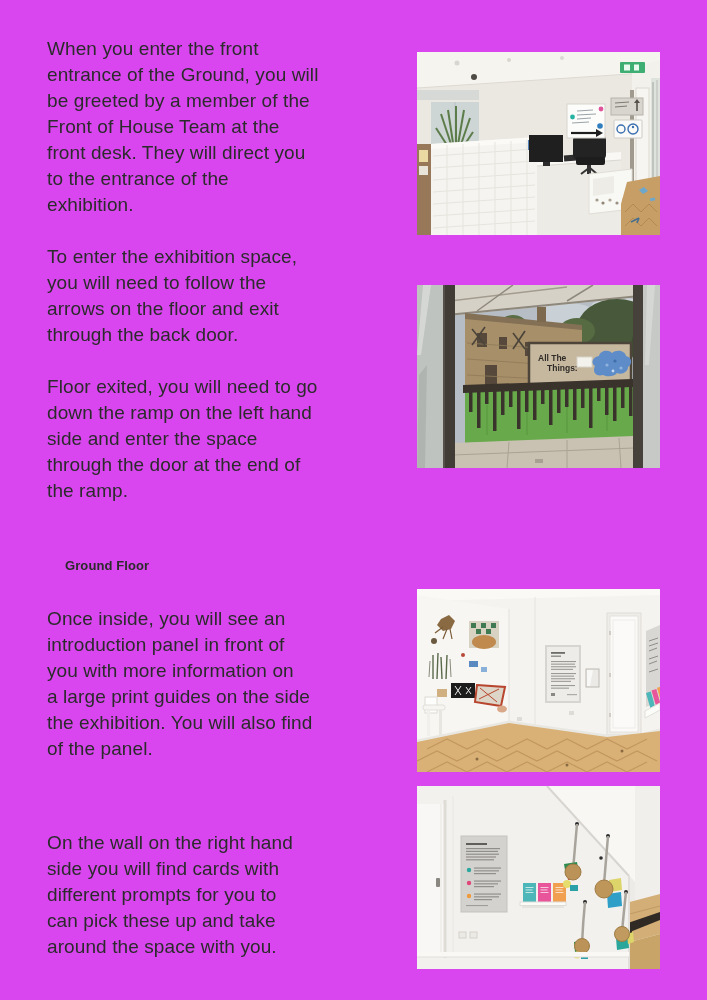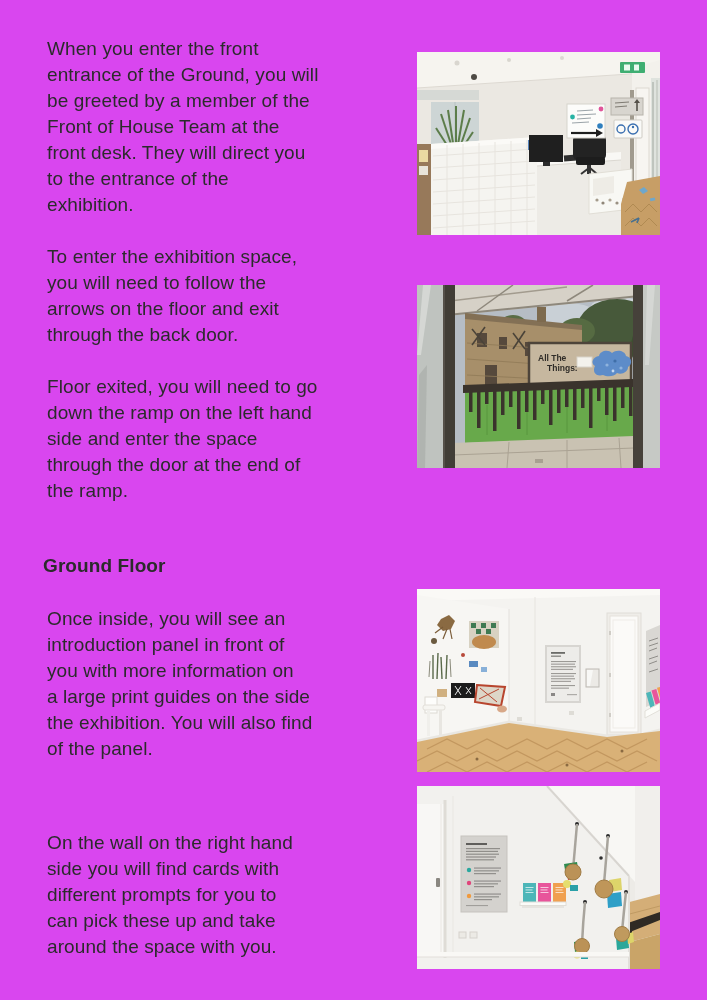--- a/index.html
+++ b/index.html
@@ -1,20 +1,20 @@
 <!DOCTYPE html>
 <html><head>
 <meta charset="utf-8">
 <style>
   html,body{margin:0;padding:0;background:#ffffff;}
   .page{position:relative;width:707px;height:1000px;background:#d946ef;overflow:hidden;
         font-family:"Liberation Sans","DejaVu Sans",sans-serif;color:#2b2b2b;}
   .para{position:absolute;left:47px;width:340px;font-size:19px;line-height:26px;
         white-space:nowrap;letter-spacing:0.1px;}
-  .heading{position:absolute;left:43px;font-size:19px;line-height:26px;font-weight:bold;
+  .heading{position:absolute;left:65px;font-size:13px;line-height:26px;font-weight:bold;
         white-space:nowrap;letter-spacing:0.1px;}
   .photo{position:absolute;left:413px;width:283px;height:183px;margin:4px;}
   .photo svg{display:block;width:243px;height:183px;}
 </style>
 </head>
 <body>
 
 <div class="page">
 
   <div class="para" style="top:36px">

